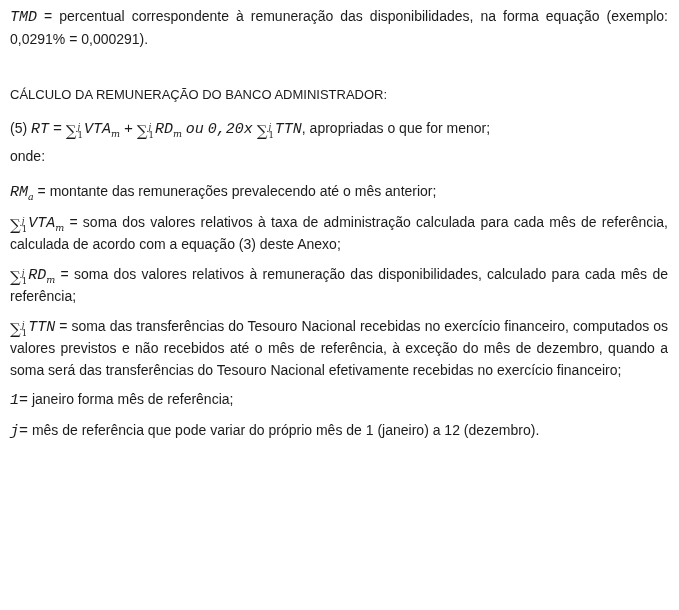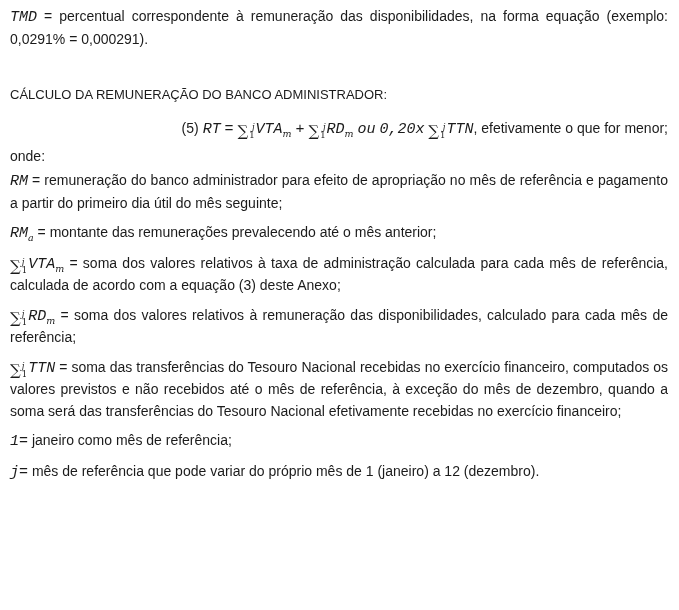--- a/index.html
+++ b/index.html
@@ -18,31 +18,31 @@
     color: #1b1b1b;
     font-family: "Liberation Sans", sans-serif;
   }
   p {
     margin: 0 0 8px 0;
     font-size: 14px;
     line-height: 21.5px;
     text-align: justify;
   }
   p.eq {
-    text-align: right;
+    text-align: left;
     line-height: 27px;
     margin-bottom: 3px;
   }
   .heading {
     margin-top: 34px;
     margin-bottom: 9px;
     text-align: left;
     font-size: 13px;
   }
-  .onde { margin-top: 3px; margin-bottom: 3px; text-align: left; }
+  .onde { margin-top: 3px; margin-bottom: 14px; text-align: left; }
   .math {
     font-family: Liberation Mono, monospace;
     font-style: italic;
     font-size: 15px;
   }
   sub.msub {
     font-family: "DejaVu Serif", serif;
     font-style: italic;
     font-size: 9.5px;
     line-height: 0;
@@ -103,31 +103,27 @@
         </span>
       </span><span class="math">RD</span><sub class="msub">m</sub>
     <span class="math">ou</span>
     <span class="math">0,20x</span>
     <span class="sum">
         <span class="sum-sym">∑</span>
         <span class="sum-lim">
           <span class="sum-up">j</span>
           <span class="sum-lo">1</span>
         </span>
-      </span><span class="math">TTN</span><span>, efetivamente o que for menor;</span>
+      </span><span class="math">TTN</span><span>, apropriadas o que for menor;</span>
   </p>
 
 
   <p class="onde">onde:</p>
 
 
-  <p>
-    <span class="math">RM</span>
-    <span>= remuneração do banco administrador para efeito de apropriação no mês de referência e pagamento a partir do primeiro dia útil do mês seguinte;</span>
-  </p>
 
   <p>
     <span class="math">RM</span><sub class="msub">a</sub>
     <span>= montante das remunerações prevalecendo até o mês anterior;</span>
   </p>
 
   <p>
     <span class="sum">
         <span class="sum-sym">∑</span>
         <span class="sum-lim">
@@ -155,21 +151,21 @@
         <span class="sum-lim">
           <span class="sum-up">j</span>
           <span class="sum-lo">1</span>
         </span>
       </span><span class="math">TTN</span>
     <span>= soma das transferências do Tesouro Nacional recebidas no exercício financeiro, computados os valores previstos e não recebidos até o mês de referência, à exceção do mês de dezembro, quando a soma será das transferências do Tesouro Nacional efetivamente recebidas no exercício financeiro;</span>
   </p>
 
   <p>
     <span class="math">1=</span>
-    <span>janeiro como mês de referência;</span>
+    <span>janeiro forma mês de referência;</span>
   </p>
 
   <p class="lastp">
     <span class="math">j=</span>
     <span>mês de referência que pode variar do próprio mês de 1 (janeiro) a 12 (dezembro).</span>
   </p>
 
 </div>
 
 </body></html>

